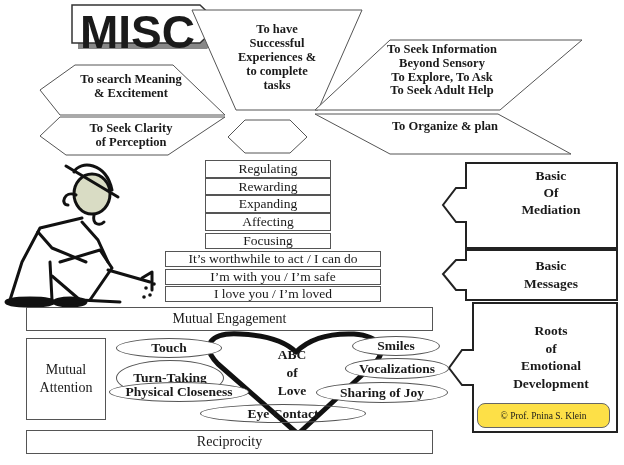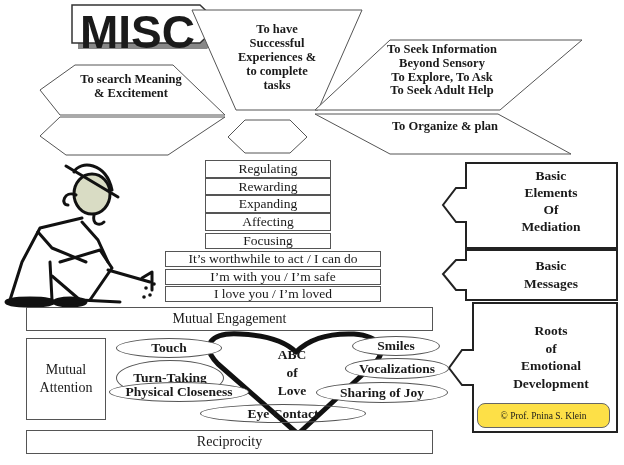--- a/index.html
+++ b/index.html
@@ -72,20 +72,22 @@
   <div>Successful</div>
   <div>Experiences &amp;</div>
   <div>to complete</div>
   <div>tasks</div>
 </div>
 <div class="t" style="left:66px; top:72px; width:130px; font-size:12.5px;">
   <div>To search Meaning</div>
   <div>&amp; Excitement</div>
 </div>
 <div class="t" style="left:66px; top:121px; width:130px; font-size:12.5px;">
+  <div>To Seek Clarity</div>
+  <div>of Perception</div>
 </div>
 <div class="t" style="left:372px; top:43px; width:140px; font-size:12.5px; line-height:1.1;">
   <div>To Seek Information</div>
   <div>Beyond Sensory</div>
   <div>To Explore, To Ask</div>
   <div>To Seek Adult Help</div>
 </div>
 <div class="t" style="left:370px; top:119px; width:150px; font-size:12.5px;">
   <div>To Organize &amp; plan</div>
 </div>
@@ -119,21 +121,20 @@
 <div class="t" style="left:262px; top:346px; width:60px; font-size:13.5px; line-height:1.35; font-weight:normal;">
   <div style="font-weight:bold;">ABC</div>
   <div style="font-weight:bold;">of</div>
   <div style="font-weight:bold;">Love</div>
 </div>
 
 <div class="box" style="left:26px; top:430px; width:407px; height:24px; font-size:14px;">Reciprocity</div>
 
 <div class="t" style="left:486px; top:168px; width:130px; font-size:13.5px; line-height:1.25;">
   <div>Basic</div>
-  <div>Elements</div>
   <div>Of</div>
   <div>Mediation</div>
 </div>
 <div class="t" style="left:486px; top:257px; width:130px; font-size:13.5px; line-height:1.3;">
   <div>Basic</div>
   <div>Messages</div>
 </div>
 <div class="t" style="left:486px; top:322px; width:130px; font-size:13.5px; line-height:1.3;">
   <div>Roots</div>
   <div>of</div>

